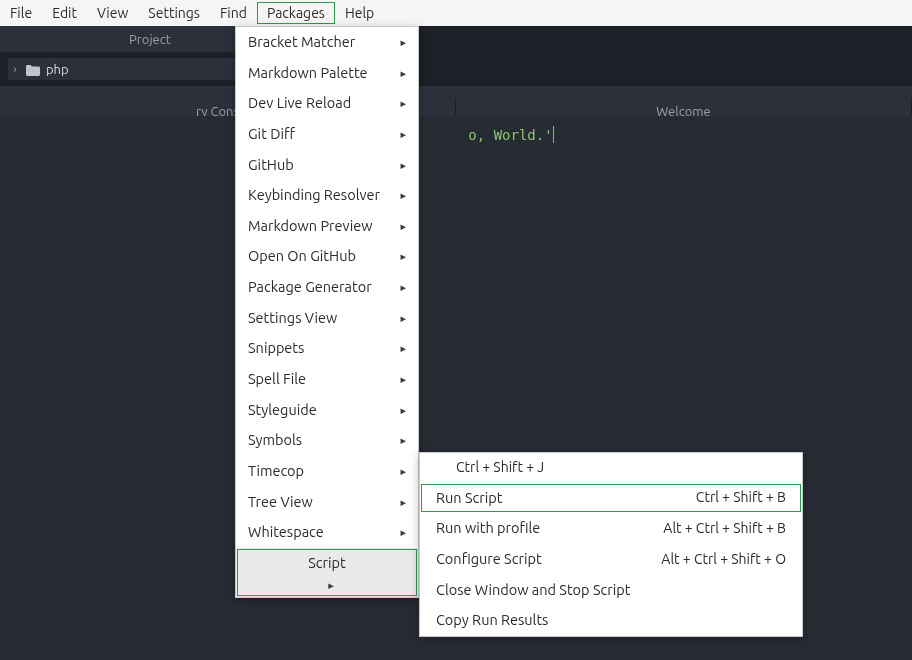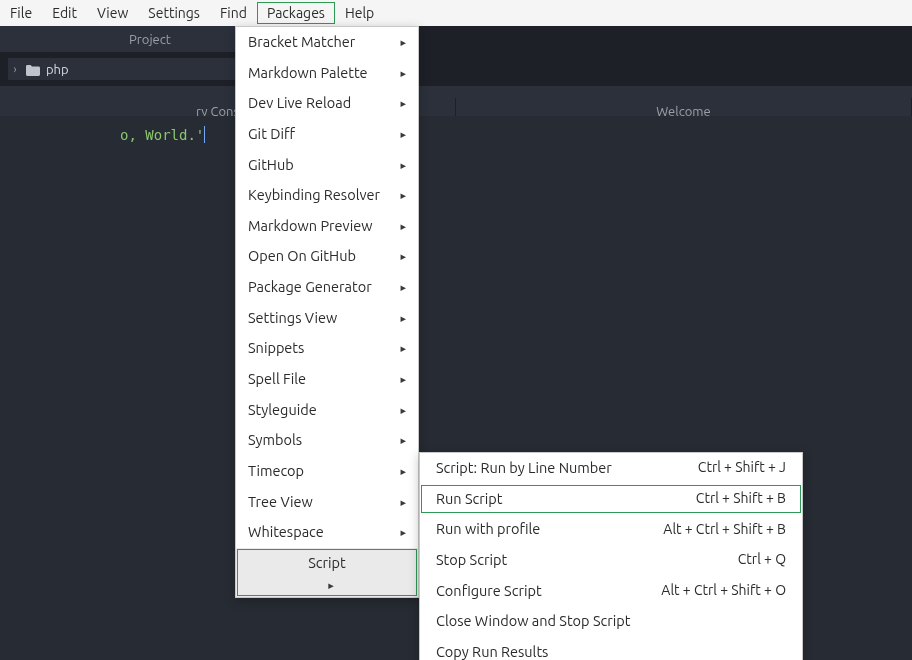--- a/index.html
+++ b/index.html
@@ -97,20 +97,21 @@
       background: #272b33;
       color: #a6e22e;
       font-family: "DejaVu Sans Mono", Menlo, Consolas, monospace;
       font-size: 14px;
       padding: 10px 10px 10px 0;
       position: relative;
     }
     .code-line {
       padding-left: 120px;
       white-space: pre;
+      text-align: center;
     }
     .str { color: #8cc570; }
     .caret {
       display: inline-block;
       width: 1px;
       height: 17px;
       background: #76a8f9;
       vertical-align: text-bottom;
     }
     
@@ -285,36 +286,31 @@
       <span class="arrow">▸</span>
     </div>
     <div class="dd-item hl-bg hl-box">
       <span>Script</span>
       <span class="arrow">▸</span>
     </div>
   </div>
 
 <div class="dropdown submenu" id="script-submenu">
     <div class="sub-item">
-      <span>Script: Run by Line Number</span>
       <span class="shortcut">Ctrl + Shift + J</span>
     </div>
     <div class="sub-item hl-box">
       <span>Run Script</span>
       <span class="shortcut">Ctrl + Shift + B</span>
     </div>
     <div class="sub-item">
       <span>Run with profile</span>
       <span class="shortcut">Alt + Ctrl + Shift + B</span>
     </div>
     <div class="sub-item">
-      <span>Stop Script</span>
-      <span class="shortcut">Ctrl + Q</span>
-    </div>
-    <div class="sub-item">
       <span>Configure Script</span>
       <span class="shortcut">Alt + Ctrl + Shift + O</span>
     </div>
     <div class="sub-item">
       <span>Close Window and Stop Script</span>
     </div>
     <div class="sub-item">
       <span>Copy Run Results</span>
     </div>
   </div>

